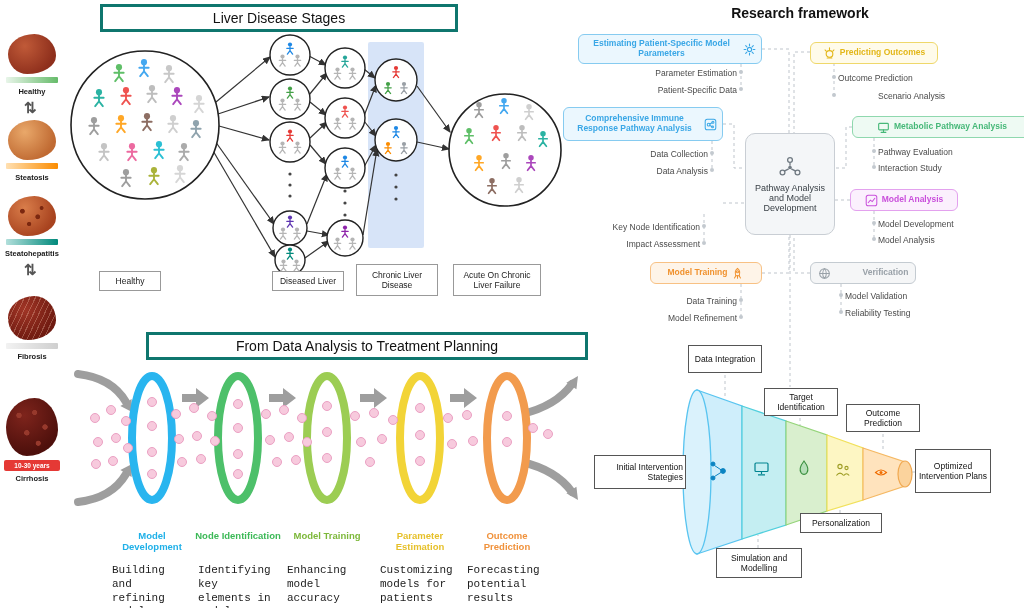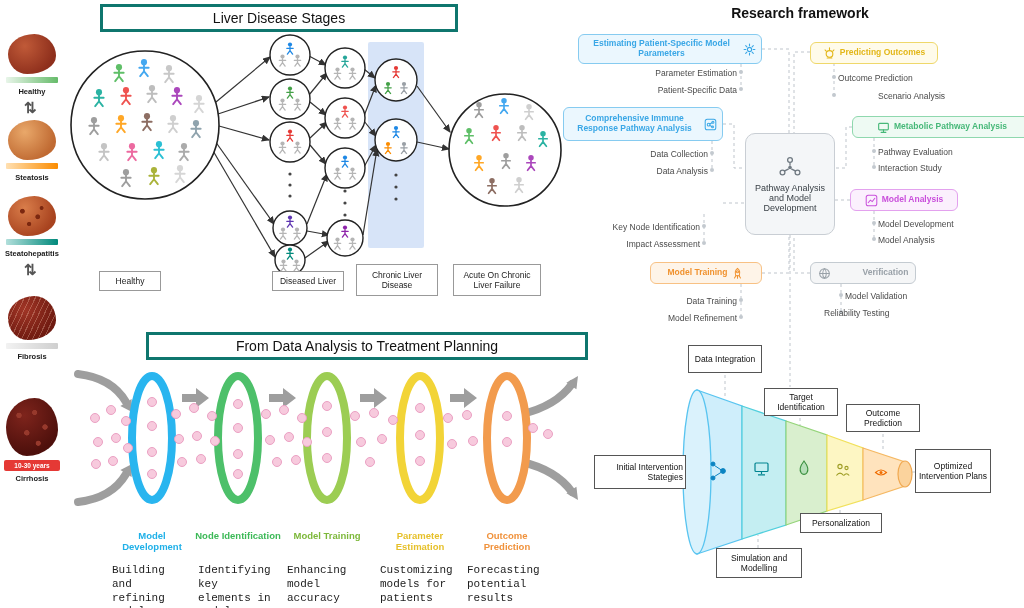--- a/index.html
+++ b/index.html
@@ -488,21 +488,21 @@
   <div class="sub-item ra" style="left:598px;top:166px;width:110px;">Data Analysis</div>
   <div class="sub-item" style="left:878px;top:147px;width:110px;">Pathway Evaluation</div>
   <div class="sub-item" style="left:878px;top:163px;width:110px;">Interaction Study</div>
   <div class="sub-item ra" style="left:590px;top:222px;width:110px;">Key Node Identification</div>
   <div class="sub-item ra" style="left:590px;top:239px;width:110px;">Impact Assessment</div>
   <div class="sub-item" style="left:878px;top:219px;width:110px;">Model Development</div>
   <div class="sub-item" style="left:878px;top:235px;width:110px;">Model Analysis</div>
   <div class="sub-item ra" style="left:627px;top:296px;width:110px;">Data Training</div>
   <div class="sub-item ra" style="left:627px;top:313px;width:110px;">Model Refinement</div>
   <div class="sub-item" style="left:845px;top:291px;width:110px;">Model Validation</div>
-  <div class="sub-item" style="left:824px;top:308px;width:110px;">Reliability Testing</div>
+  <div class="sub-item" style="left:845px;top:308px;width:110px;">Reliability Testing</div>
 
   <div class="center-box">
     <svg width="24" height="22" viewBox="0 0 24 22" fill="none" stroke="#707a82" stroke-width="1.3">
       <circle cx="12" cy="4" r="2.4"></circle>
         <circle cx="4.5" cy="16.5" r="2.4"></circle>
         <circle cx="19.5" cy="16.5" r="2.4"></circle>
       <circle cx="12" cy="11.5" r="1.8" fill="#707a82" stroke="none"></circle>
       <path d="M12,6.4 V9.7 M10.7,12.8 L6.3,15.1 M13.3,12.8 L17.7,15.1"></path>
     </svg>
     <div>Pathway Analysis and Model Development</div>

